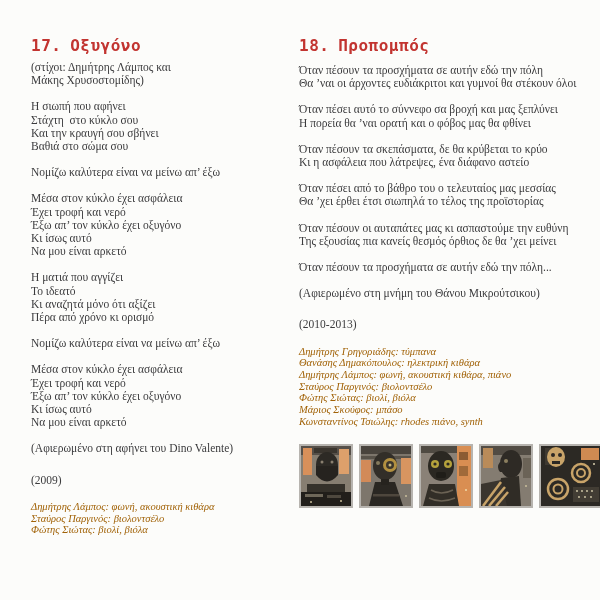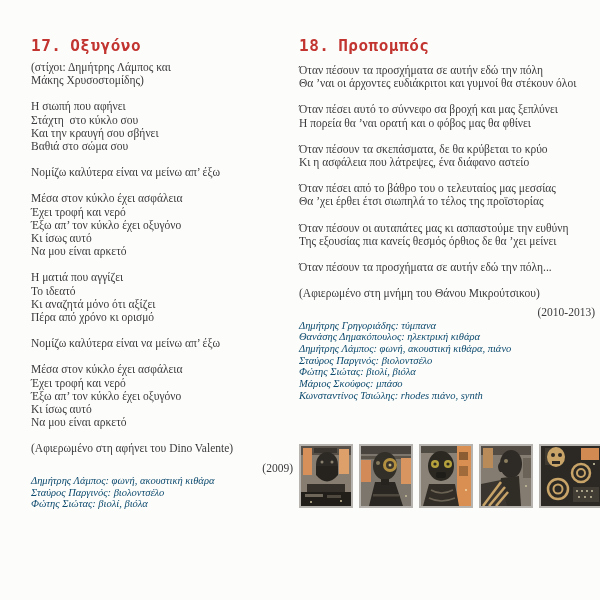--- a/index.html
+++ b/index.html
@@ -19,23 +19,23 @@
     letter-spacing:.5px;color:#c23430;margin-bottom:6px;
   }
   .track-title .num{margin-right:.55em;}
 
   .line{font-size:11.5px;line-height:13.2px;white-space:pre;}
   .italic{}
   .subtitle{margin-top:1px;}
   .stanza{margin-top:13px;}
   .stanza.first-r{margin-top:9px;}
   .dedication{margin-top:13px;}
-  .years{margin-top:6px;text-align:right;}
-
-  .credits{color:#0c4a6e;font-style:italic;}
+  .years{margin-top:18px;}
+
+  .credits{margin-top:14px;color:#a16207;font-style:italic;}
   .credit-line{font-size:10.5px;line-height:11.7px;white-space:pre;}
 
   #artwork-strip{
     position:absolute;left:299px;top:444px;
     display:flex;gap:6px;align-items:flex-start;
   }
   .tile{
     width:50px;height:60px;border:2px solid #b7b4af;
     background:#877e71;flex:0 0 auto;
   }

